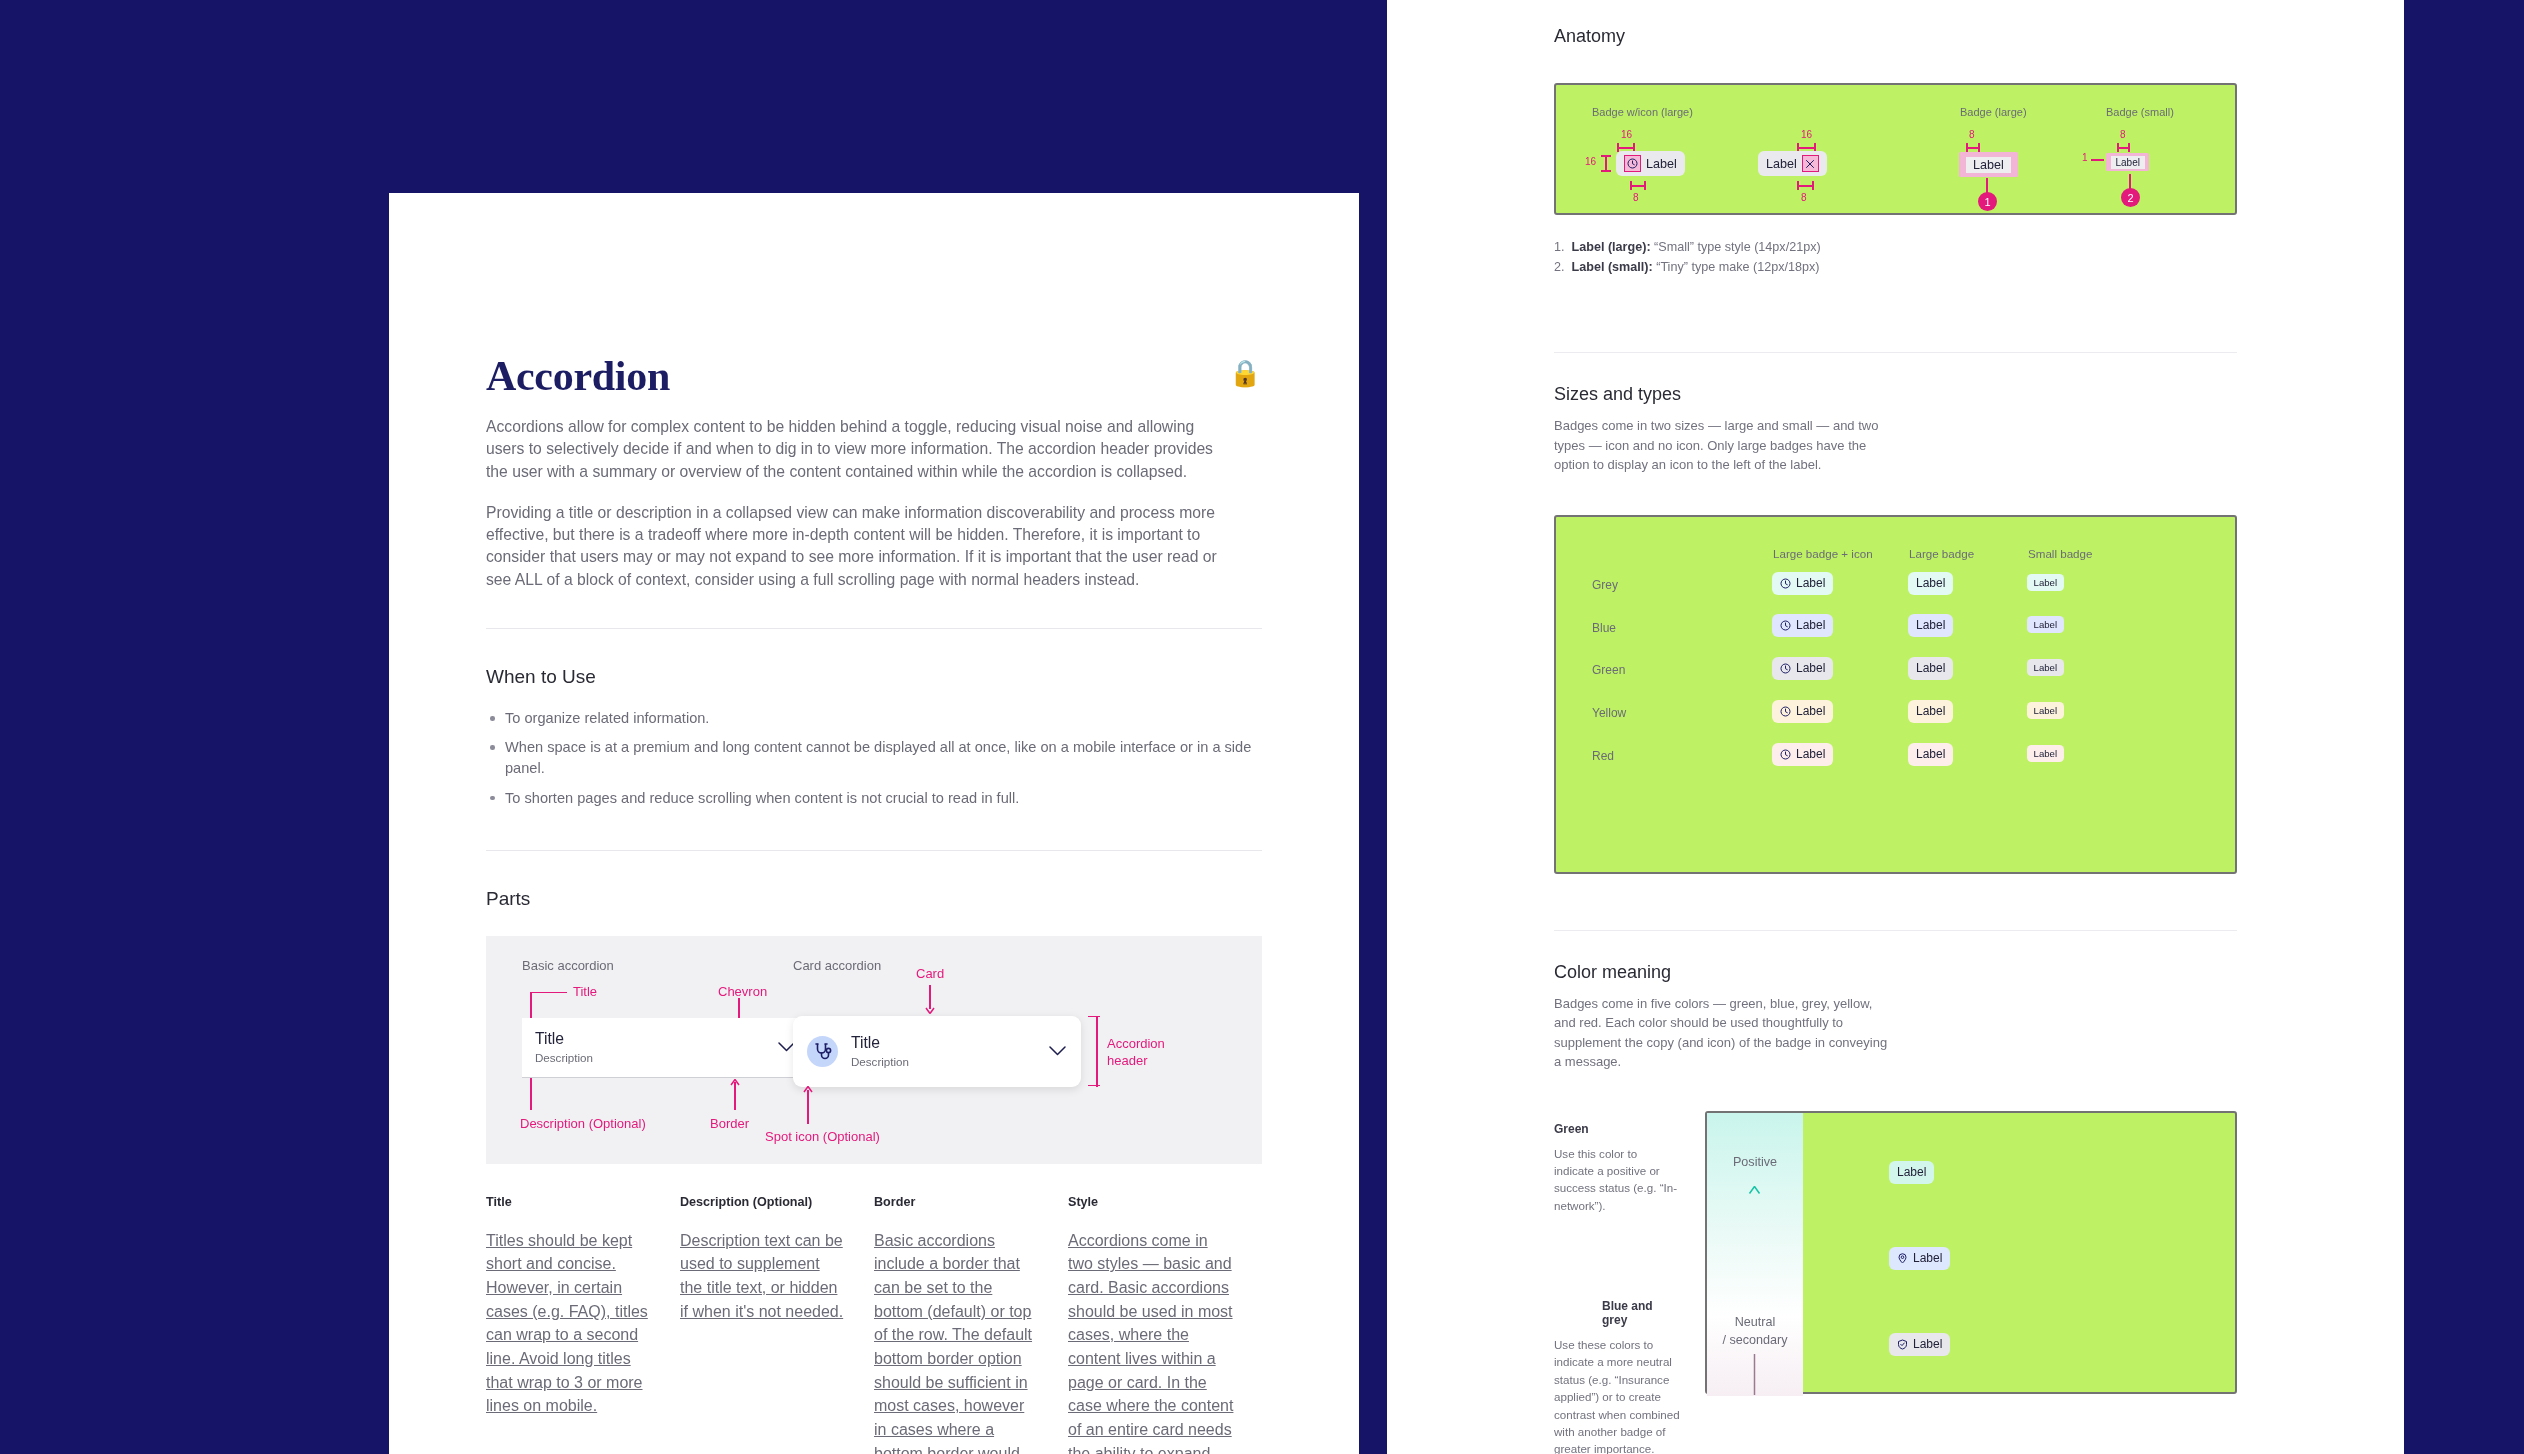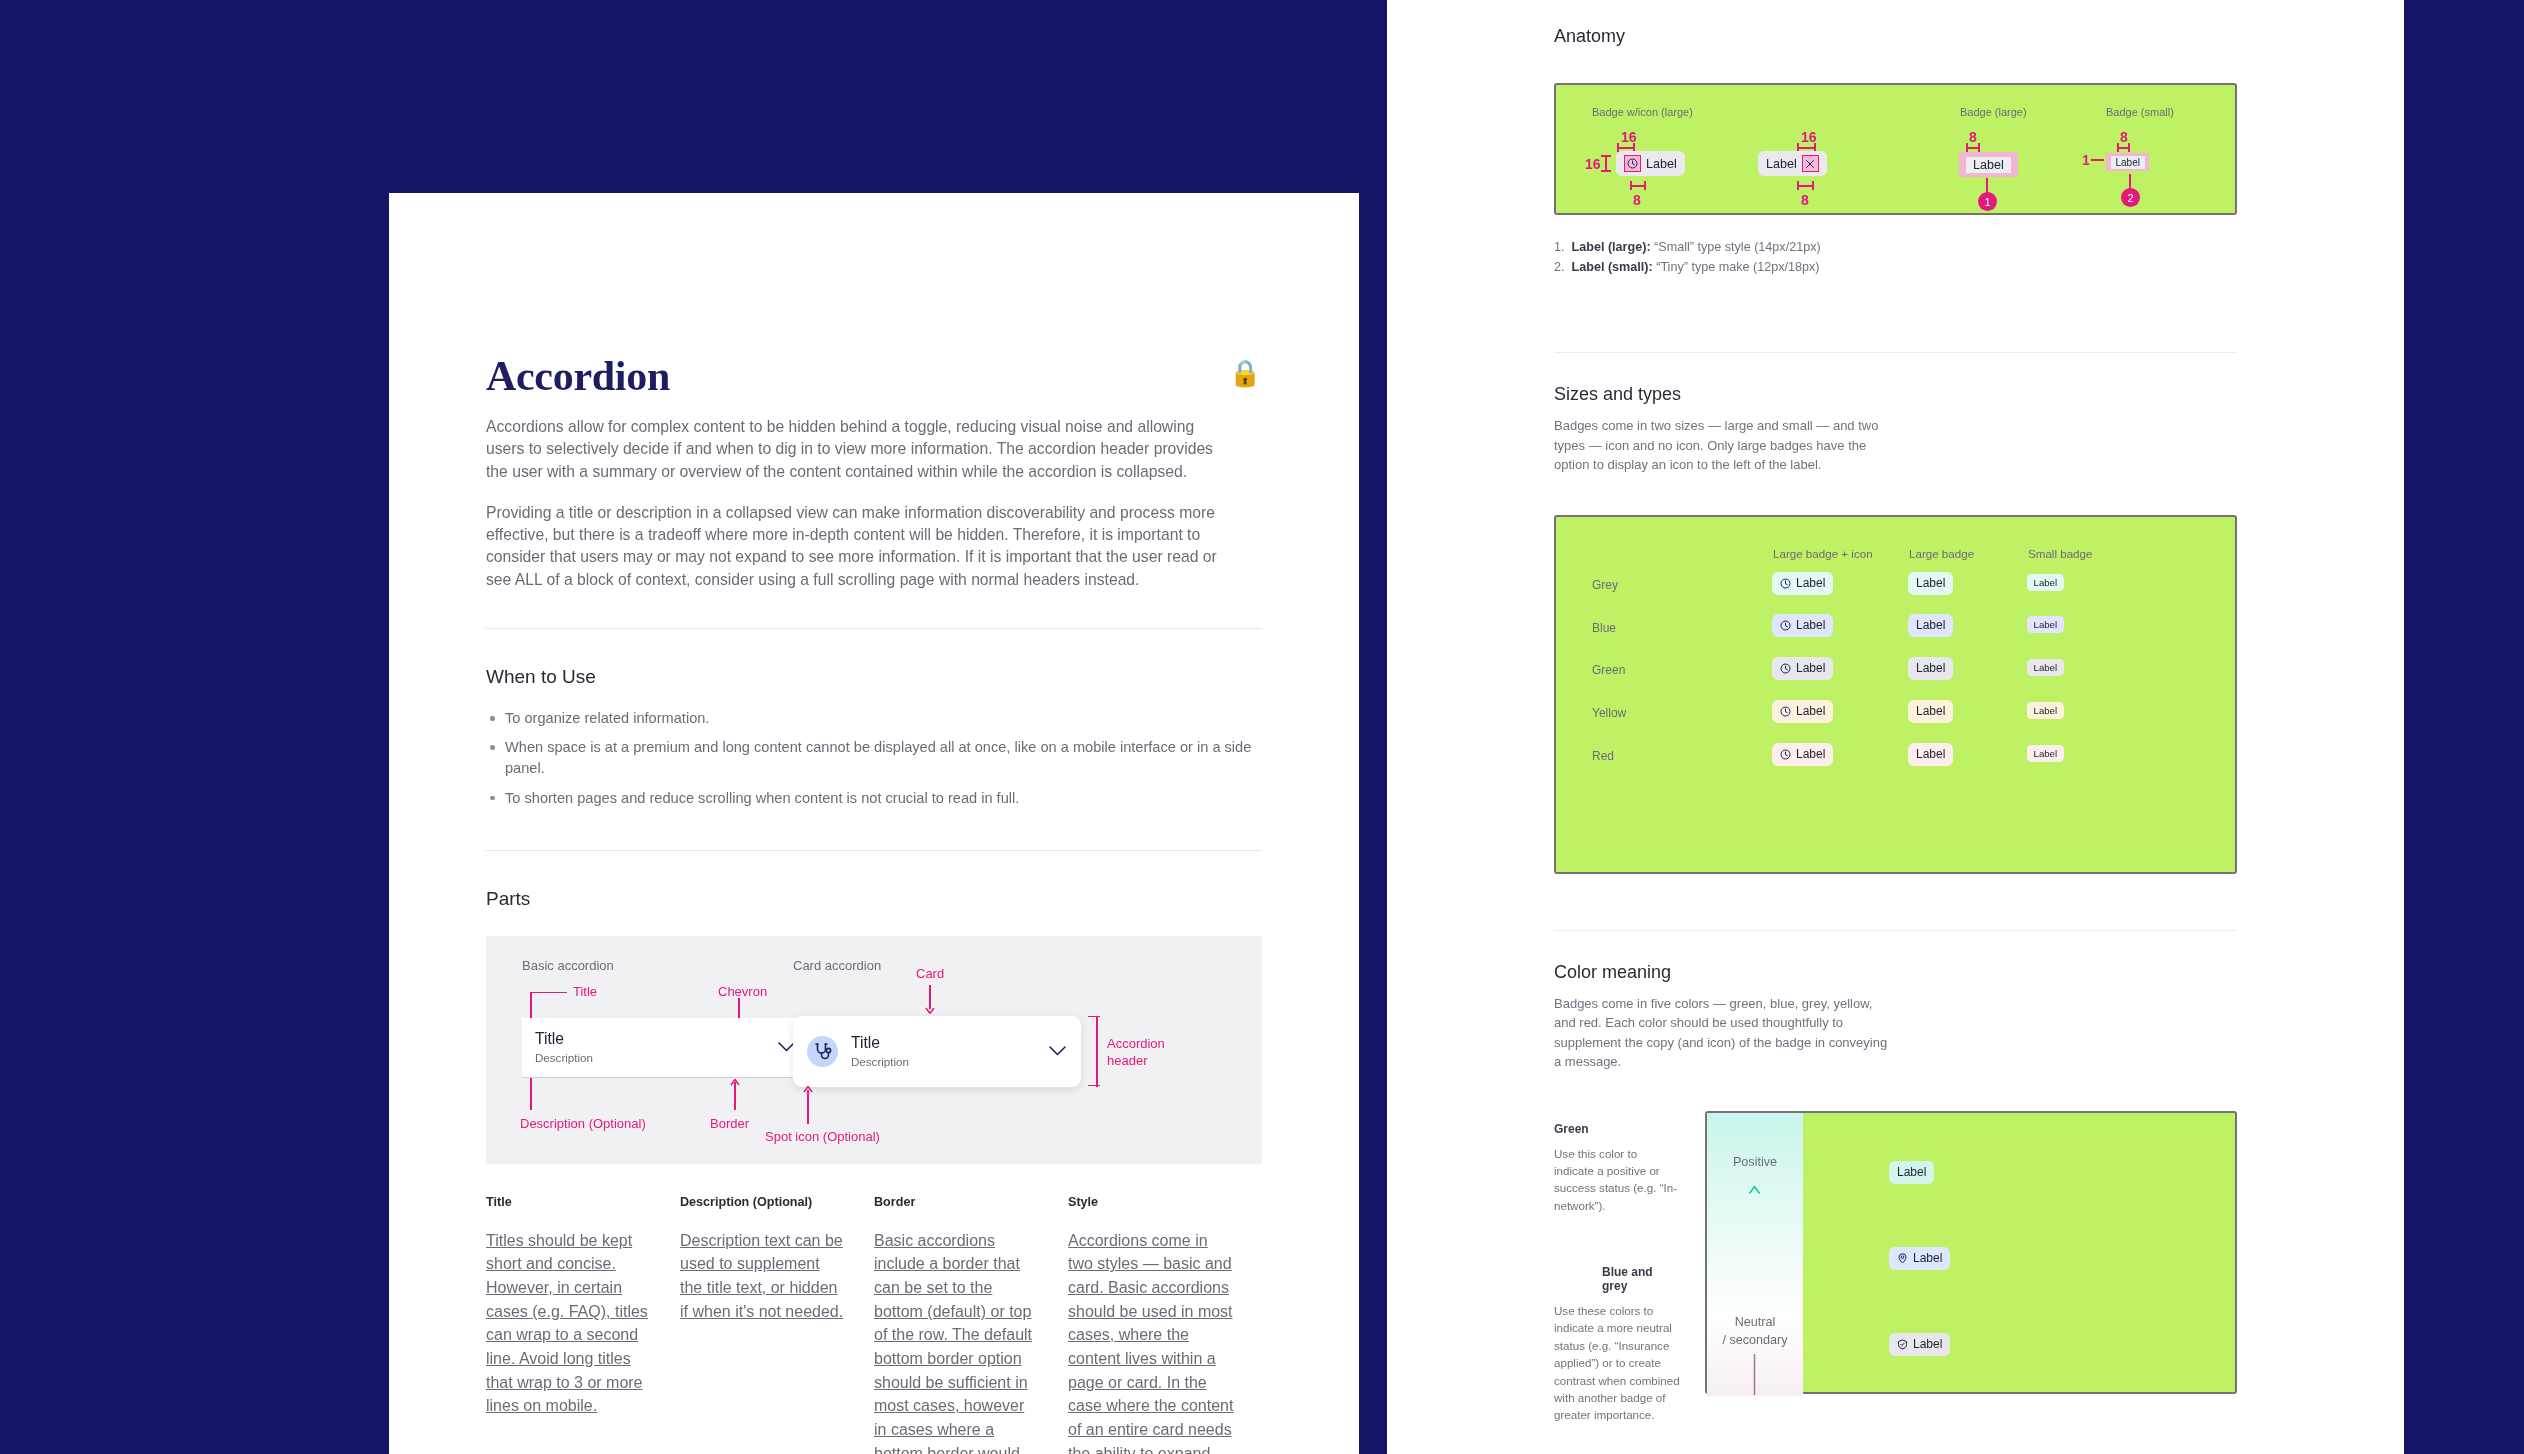--- a/index.html
+++ b/index.html
@@ -133,21 +133,21 @@
 
   .card-box {
     border:2px solid #737373;
     border-radius:3px;
     background:#bef264;
     position:relative;
   }
 
   
   .anat-label { font-size:11px; color:#6b6b77; position:absolute; }
-  .dim { position:absolute; font-size:14px; color:#e4197c; font-weight:bold; }
+  .dim { position:absolute; font-size:10px; color:#e4197c; font-weight:normal; }
   .dimline { position:absolute; background:#e4197c; }
   .badge-grey-lg {
     position:absolute;
     background:#eaeaee;
     border-radius:6px;
     height:25px;
     display:flex; align-items:center;
     padding:0 8px;
     font-size:12.6px; color:#22223a;
   }
@@ -508,21 +508,21 @@
     <div class="r-hr" style="margin-top:56px;"></div>
 
     <div style="margin-top:31px;">
       <div class="r-h2">Color meaning</div>
       <div class="r-p">Badges come in five colors — green, blue, grey, yellow, and red. Each color should be used thoughtfully to supplement the copy (and icon) of the badge in conveying a message.</div>
 
       <div style="display:flex; margin-top:39px;">
         <div style="width:151px; padding-right:25px; padding-top:11px;">
           <div class="cm-left-h">Green</div>
           <div class="cm-left-p">Use this color to indicate a positive or success status (e.g. “In-network”).</div>
-          <div class="cm-left-h" style="margin-top:51px;padding-left:48px;">Blue and grey</div>
+          <div class="cm-left-h" style="margin-top:85px;padding-left:48px;">Blue and grey</div>
           <div class="cm-left-p">Use these colors to indicate a more neutral status (e.g. “Insurance applied”) or to create contrast when combined with another badge of greater importance.</div>
         </div>
 
         <div class="card-box cm-box" style="flex:1;">
           <div class="cm-grad"></div>
           <span class="cm-word" style="left:0; top:42px;">Positive</span>
           <svg class="cm-arrow" style="top:71px; left:41px;" width="13" height="126" viewBox="0 0 26 250">
             <defs>
                 <linearGradient id="ag" x1="0" y1="0" x2="0" y2="1">
                   <stop offset="0" stop-color="#16c4a6"></stop>

